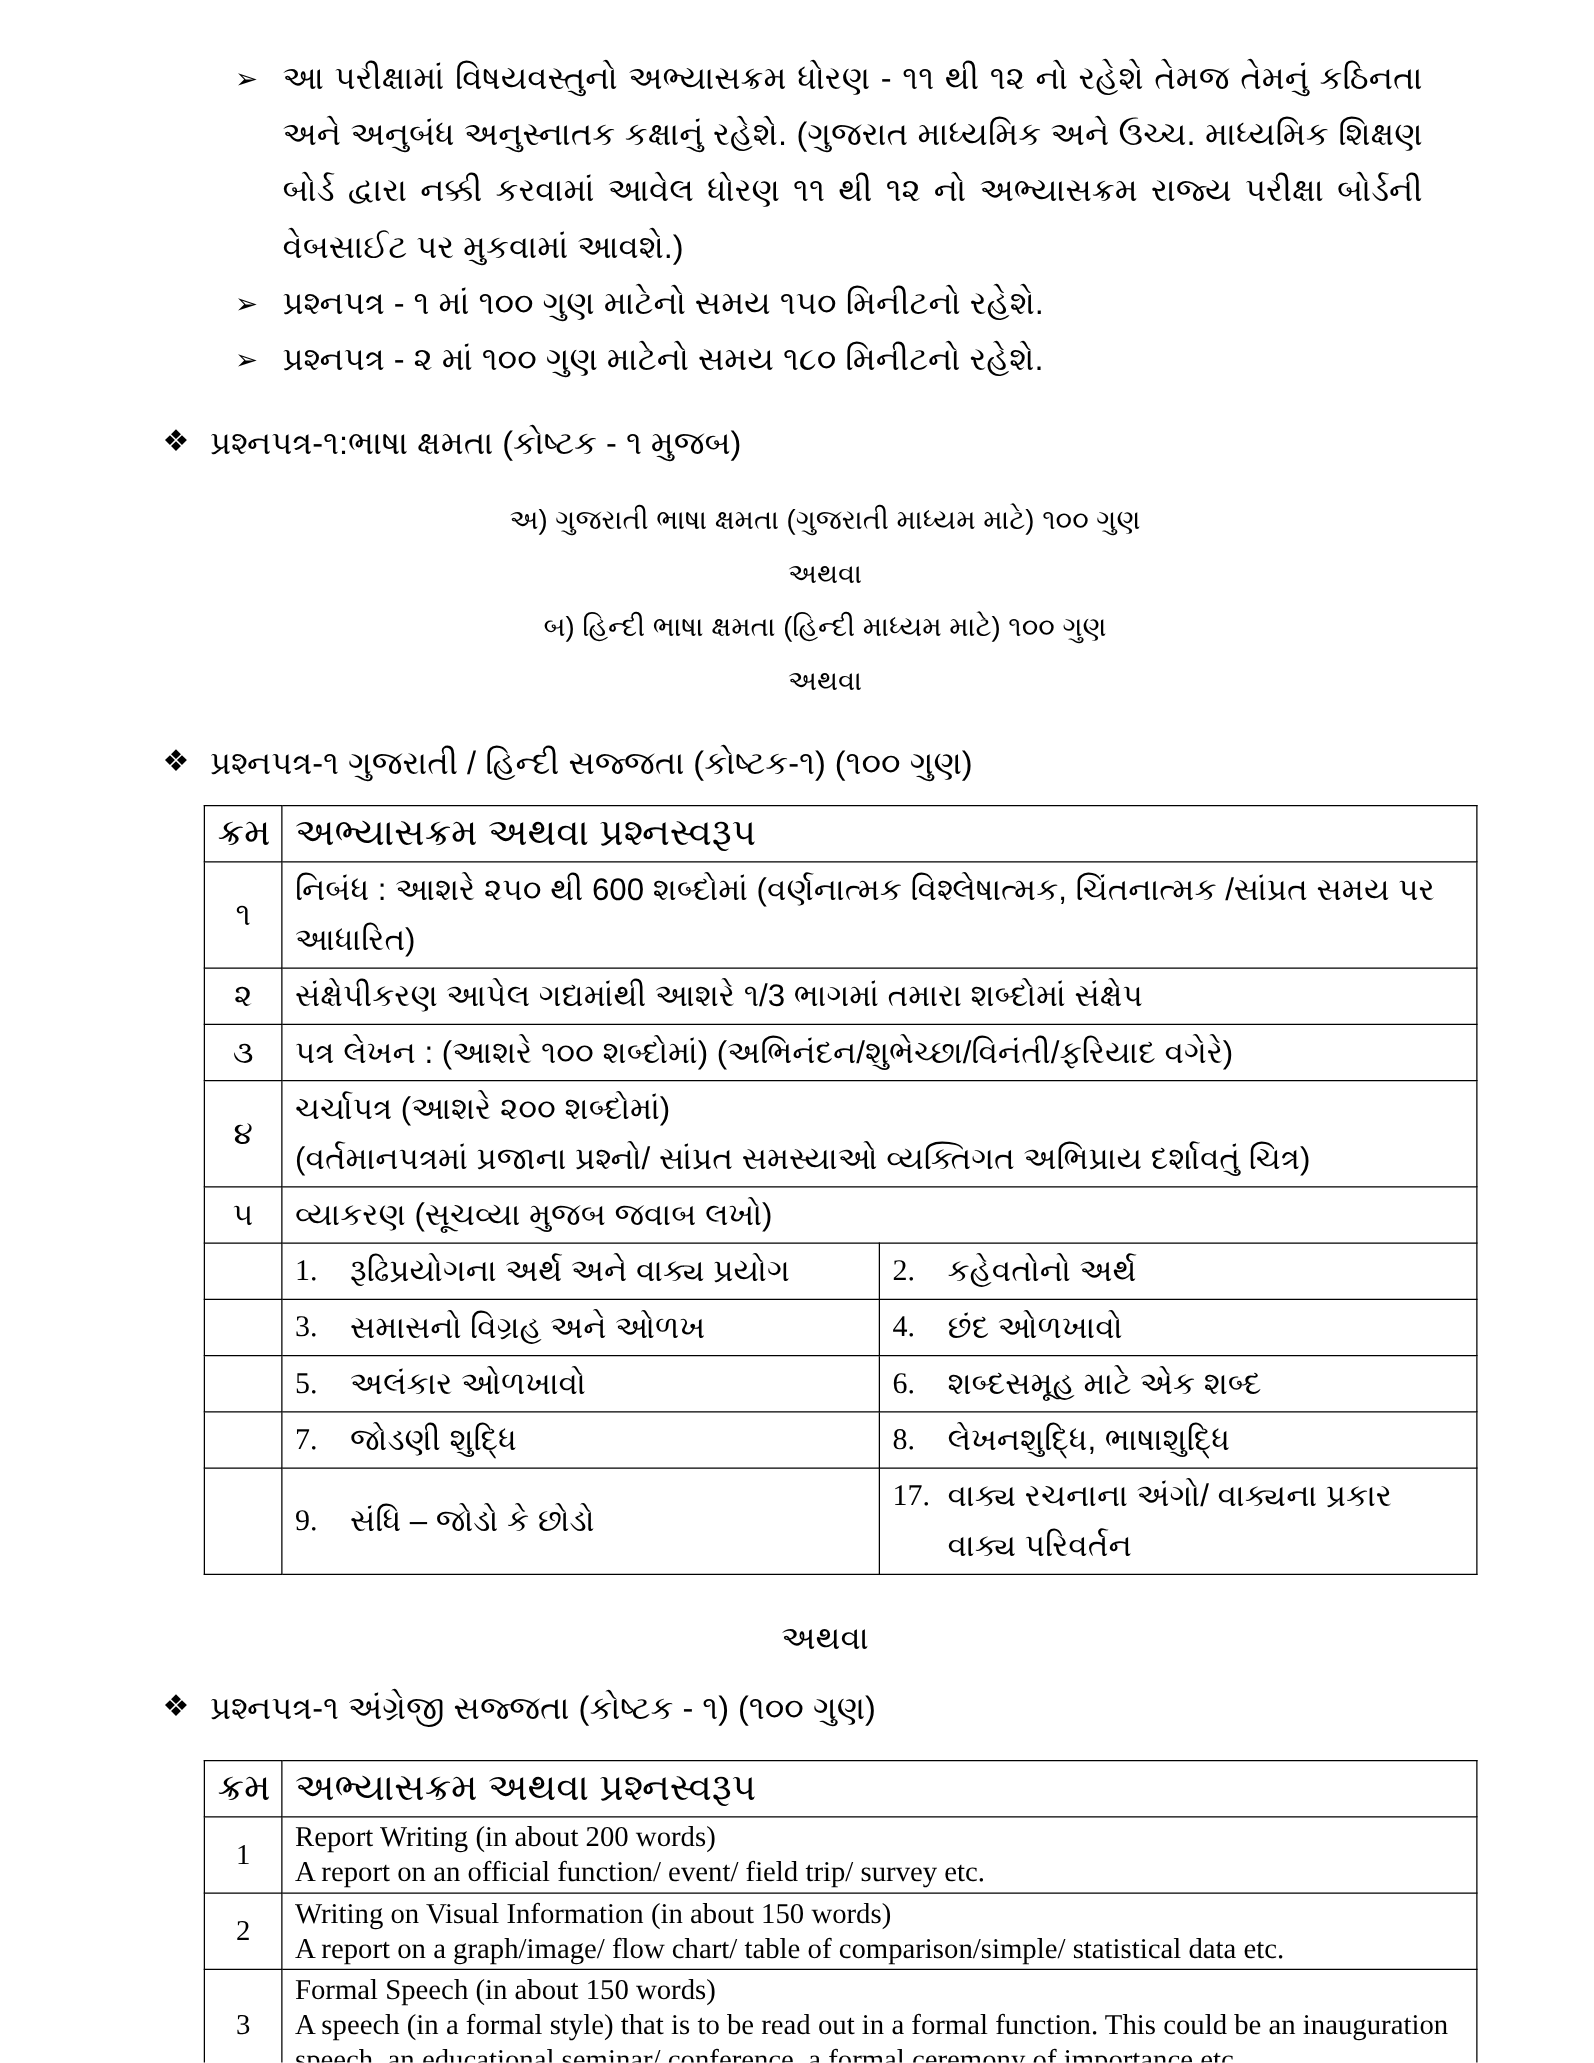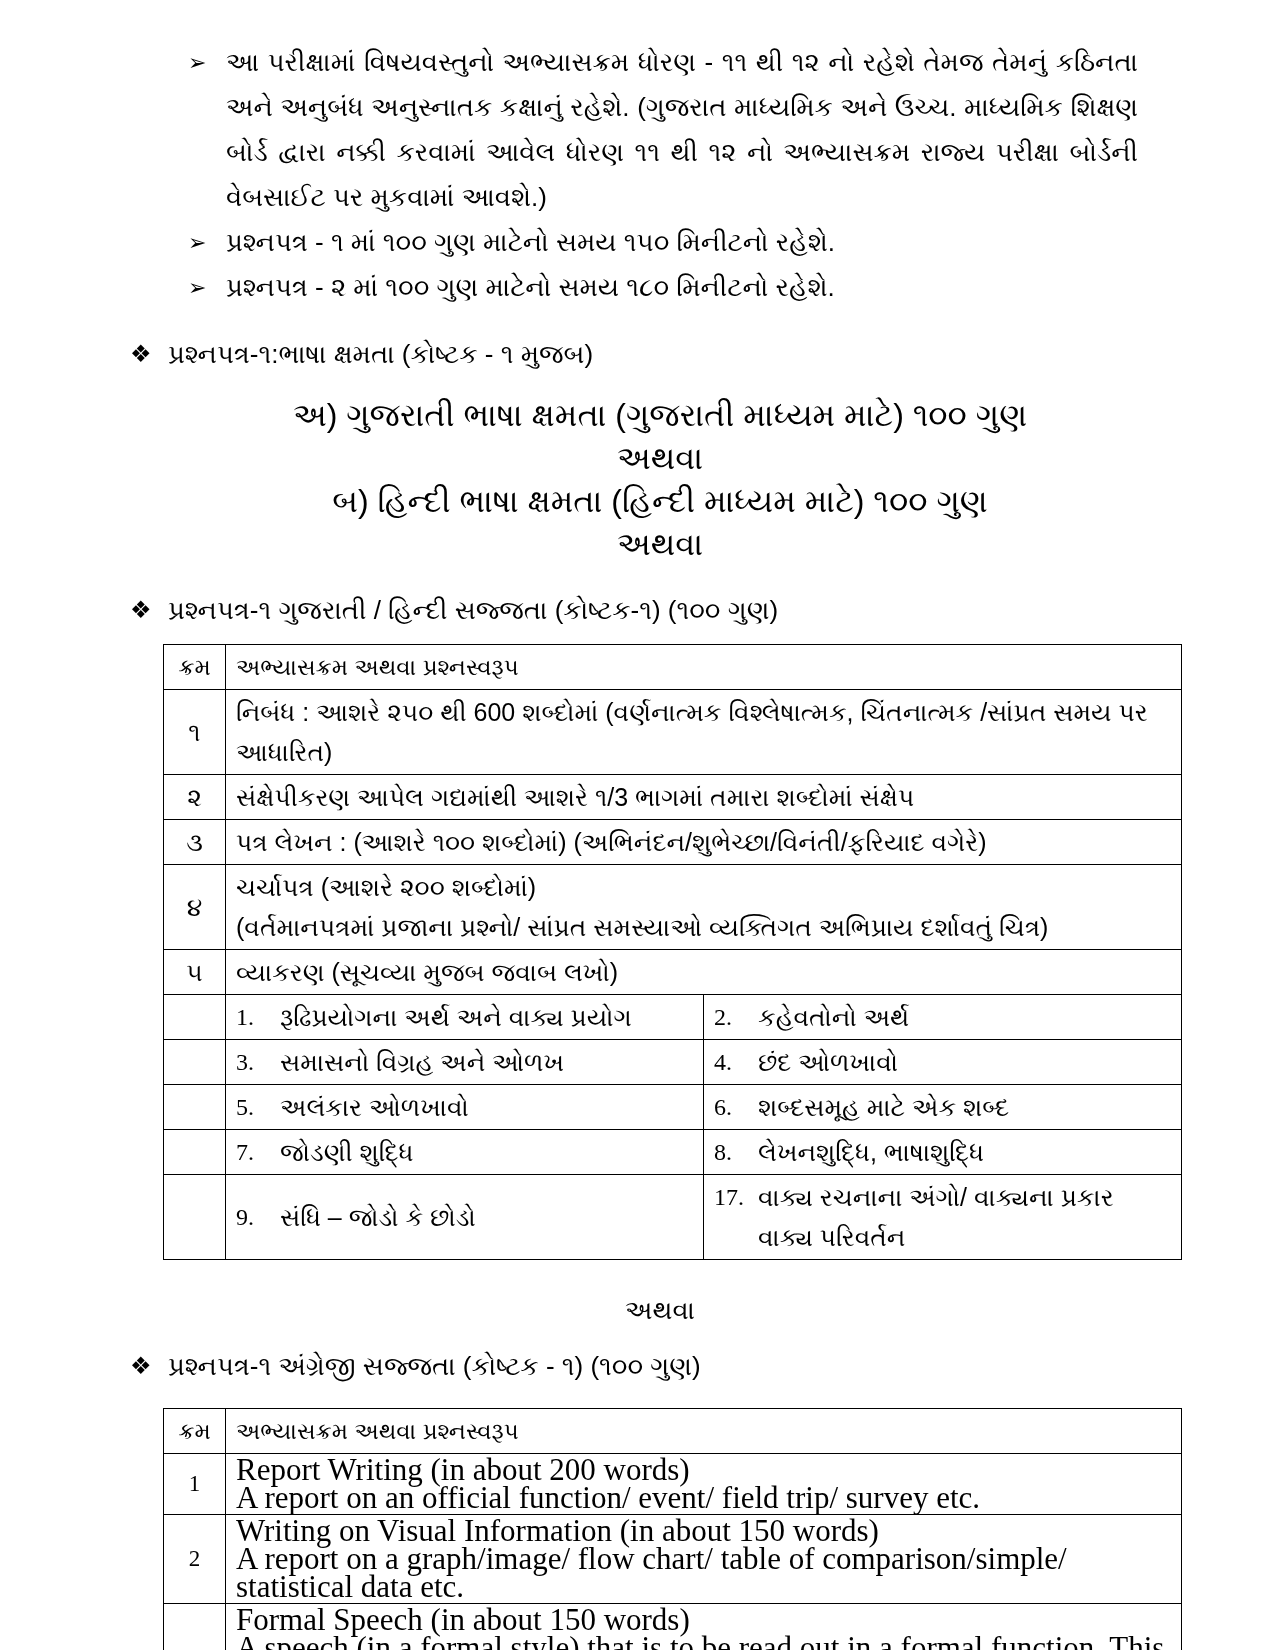--- a/index.html
+++ b/index.html
@@ -16,35 +16,35 @@
   .bullet{display:flex;align-items:flex-start;font-size:26px;line-height:45px;}
   .bullet .bmark{width:38px;flex:0 0 38px;font-size:22px;line-height:45px;}
   .bullet .btext{flex:1;max-width:912px;}
   .bullet .just{text-align:justify;}
   .u{text-underline-offset:5px;}
 
   
   .section{display:flex;align-items:flex-start;font-size:26px;line-height:44px;margin-top:22px;}
   .section .smark{width:38px;flex:0 0 38px;font-size:24px;}
   
-  .options{text-align:center;font-size:32px;margin-top:18px;}
+  .options{text-align:center;font-size:22px;margin-top:18px;}
   .options div{line-height:43px;}
 
   
   table.t{border-collapse:collapse;margin-left:33px;width:1018px;table-layout:fixed;}
   table.t td{border:1.5px solid #000;padding:2px 10px;vertical-align:middle;}
   .guj-cell{font-size:25px;line-height:40px;}
   .numcell{text-align:center;padding:2px 2px;}
-  .headcell{font-size:23px;}
+  .headcell{font-size:30px;}
   .h40{height:40px;} .h38{height:38px;} .h78{height:78px;} .h80{height:80px;}
   .gitem{display:flex;align-items:flex-start;}
   .gnum{flex:0 0 44px;font-family:"Liberation Serif",serif;font-size:24px;line-height:40px;}
   .gtext{flex:1;line-height:40px;}
   .eng{font-family:"Liberation Serif",serif;}
-  .engcell{font-size:31px;line-height:28px;padding:3px 10px;}
+  .engcell{font-size:23px;line-height:28px;padding:3px 10px;}
   .engnum{font-family:"Liberation Serif",serif;font-size:23px;text-align:center;}
   table.t2{margin-top:20px;}
 
   .divider{ text-align:center;font-size:26px;margin-top:30px;line-height:40px;}
   .sec3{margin-top:14px;}
 </style>
 </head>
 <body>
 
 <div class="content">

